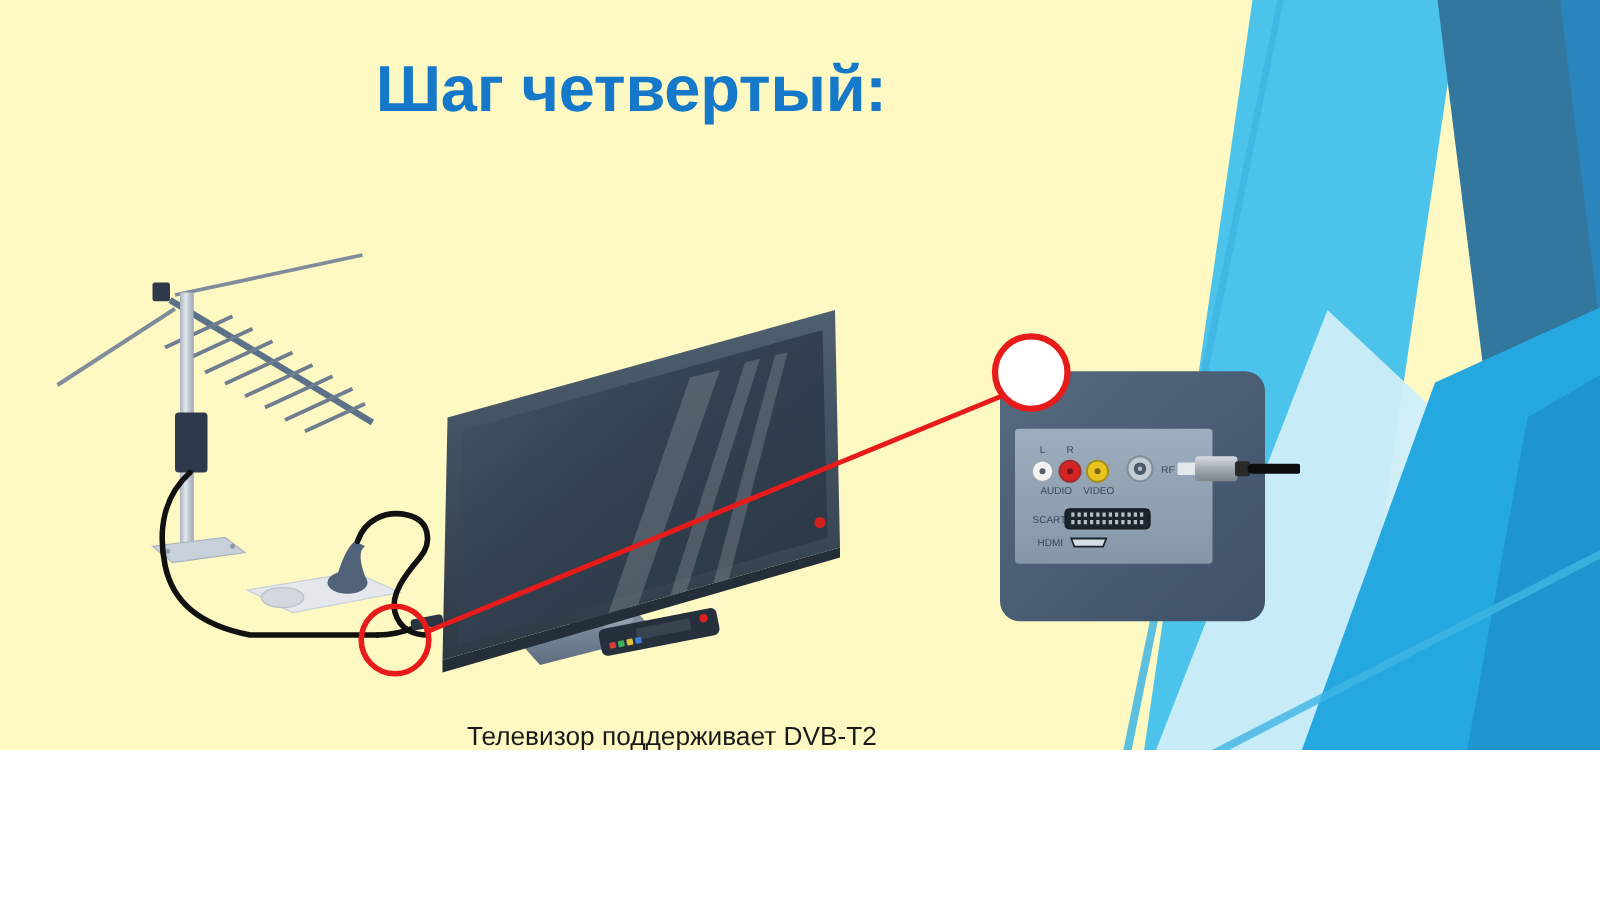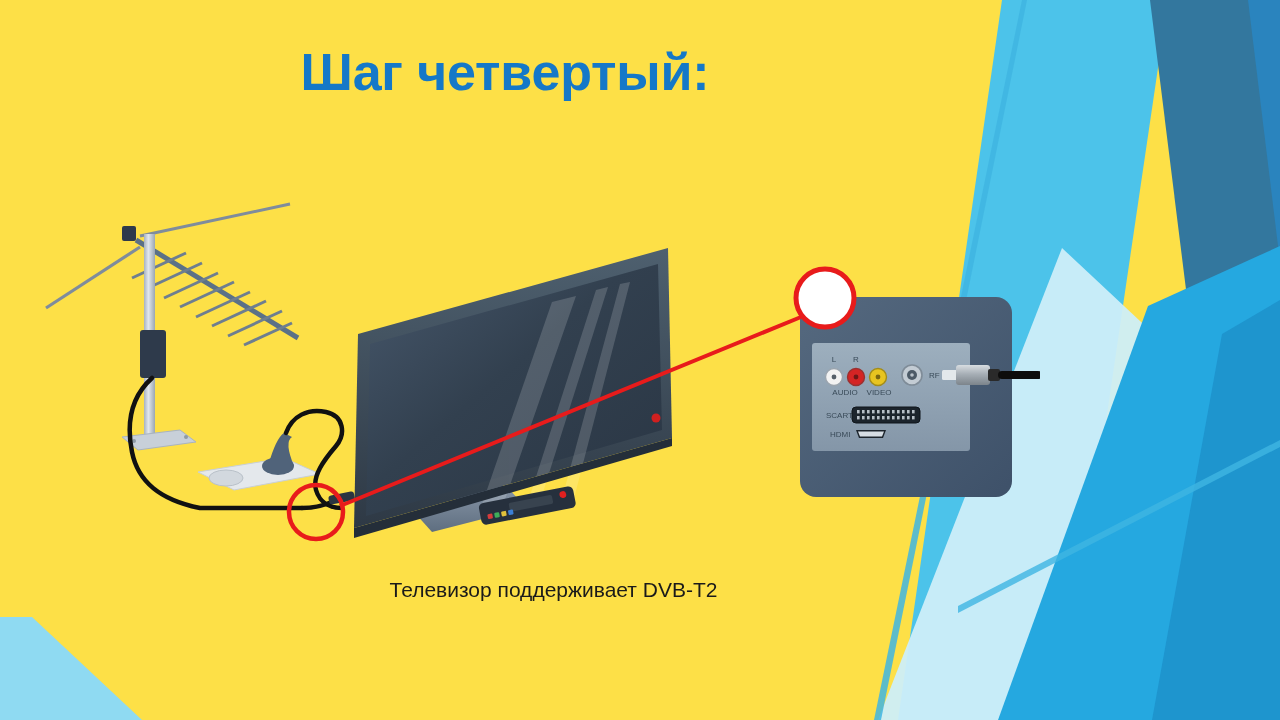--- a/index.html
+++ b/index.html
@@ -6,22 +6,22 @@
     margin: 0;
     padding: 0;
     background: #ffffff;
   }
   body {
     font-family: "Liberation Sans", sans-serif;
   }
   #slide {
     position: relative;
     width: 1280px;
-    height: 720px;
-    background: #fde047;
+    height: 600px;
+    background: #fef9c3;
     overflow: hidden;
   }
 
   
   #bg-deco {
     position: absolute;
     left: 0; top: 0;
     width: 1280px; height: 720px;
     pointer-events: none;
   }
@@ -51,21 +51,20 @@
     line-height: 1.2;
   }
   #caption {
     position: absolute;
     left: 0;
     top: 578px;
     width: 1075px;
     text-align: center;
     font-size: 21px;
     color: #1a1a1a;
-    padding-left: 16px;
   }
 
   
   #illustration {
     position: absolute;
     left: 40px;
     top: 190px;
     width: 1010px;
     height: 370px;
   }

